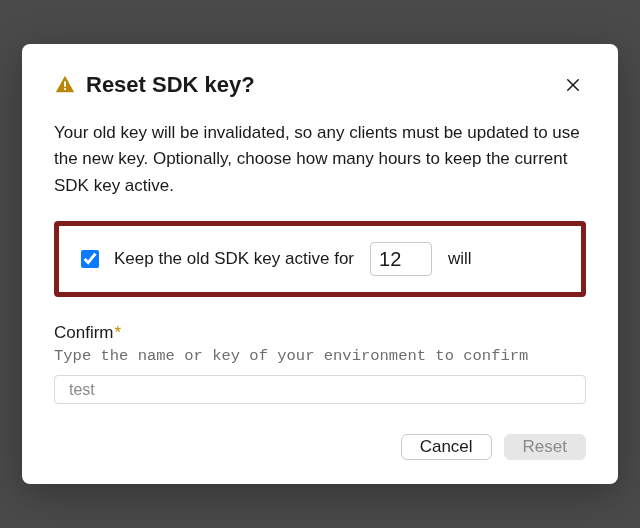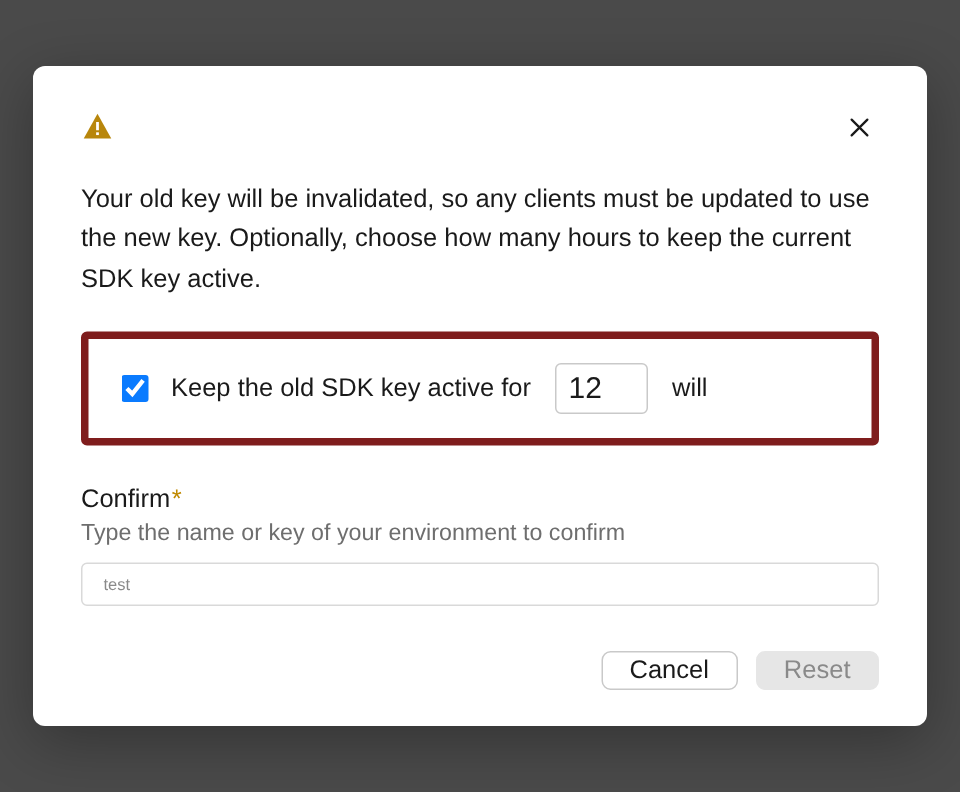--- a/index.html
+++ b/index.html
@@ -96,28 +96,29 @@
     margin: 0 0 4px 0;
   }
   .req-star {
     color: #c08a00;
     margin-left: 1px;
   }
   .confirm-help {
     font-size: 15.5px;
     color: #6e6e6e;
     margin: 0 0 10px 0;
+    font-family: Liberation Mono, monospace;
   }
   .confirm-input {
     width: 100%;
     height: 29px;
     border: 1px solid #d9d9d9;
     border-radius: 4px;
     padding: 0 14px;
-    font-size: 11px;
+    font-size: 16px;
     color: #14532d;
   }
   .confirm-input::placeholder {
     color: #8a8a8a;
   }
   .footer {
     display: flex;
     justify-content: flex-end;
     gap: 12px;
     margin-top: 30px;
@@ -150,20 +151,21 @@
 
     <div class="dialog-header">
       <div class="title-wrap">
         <span class="warn-icon">
           <svg viewBox="0 0 24 24" width="22" height="22">
             <path d="M12 2 L22 20 L2 20 Z" fill="#b8860b"></path>
             <rect x="11" y="8" width="2" height="6" fill="#ffffff"></rect>
             <rect x="11" y="15.5" width="2" height="2" fill="#ffffff"></rect>
           </svg>
         </span>
+        <h2 class="title">Reset SDK key?</h2>
       </div>
       <button class="close-btn">
         <span>
           <svg viewBox="0 0 24 24" width="18" height="18">
             <path d="M5 5 L19 19 M19 5 L5 19" stroke="#1a1a1a" stroke-width="2" stroke-linecap="round" fill="none"></path>
           </svg>
         </span>
       </button>
     </div>
 

